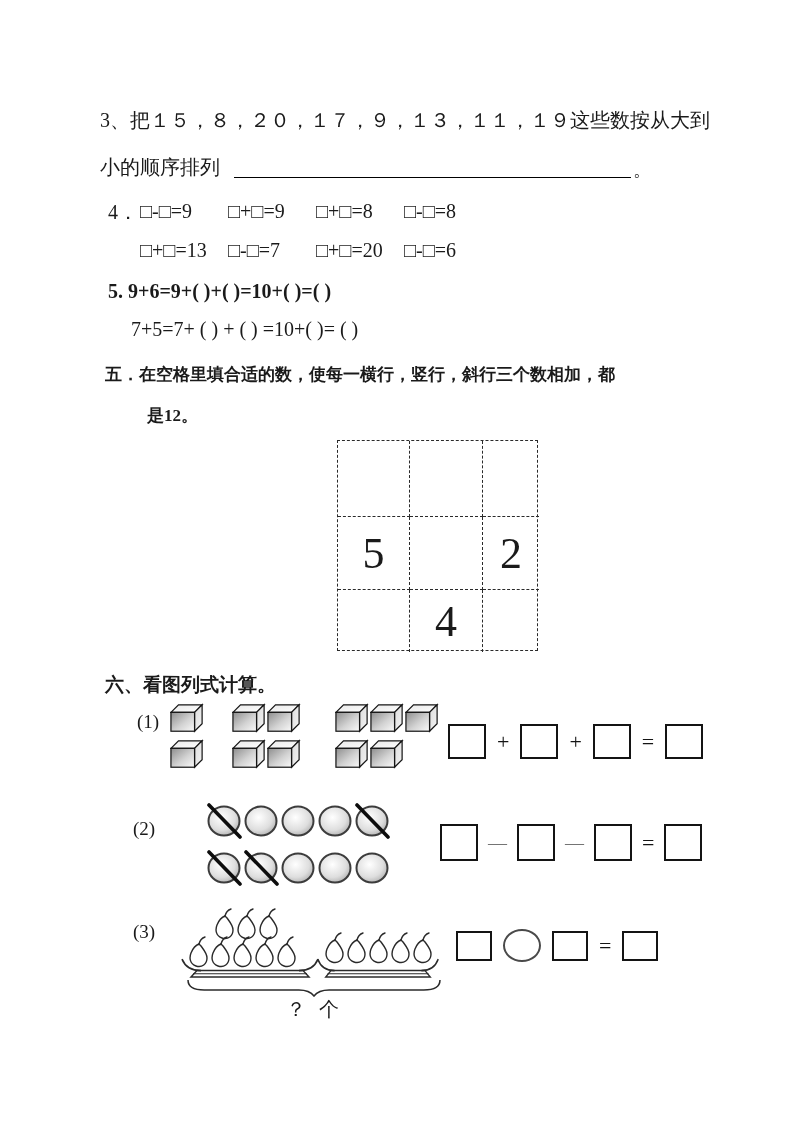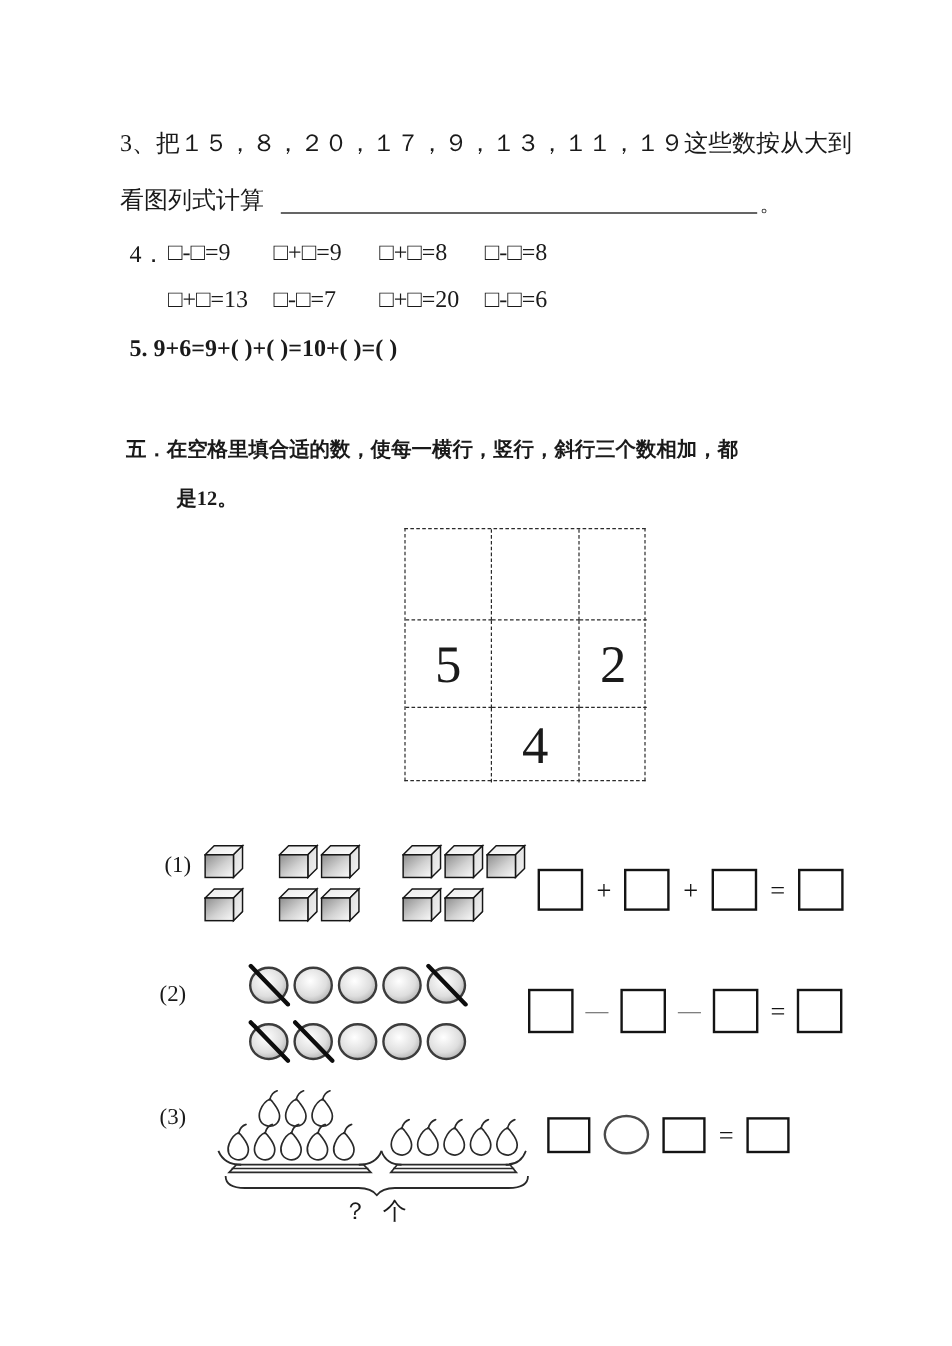--- a/index.html
+++ b/index.html
@@ -74,54 +74,56 @@
       <stop offset="0" stop-color="#ffffff"></stop>
         <stop offset="0.55" stop-color="#dedede"></stop>
         <stop offset="1" stop-color="#969696"></stop>
     </radialGradient>
   </defs>
 </svg>
 
 <div class="page">
 
   <div class="abs line" style="left:100px;top:84px;"><span>3、</span><span>把１５，８，２０，１７，９，１３，１１，１９这些数按从大到</span></div>
-  <div class="abs line" style="left:100px;top:131px;">看图列式计算</div>
+  <div class="abs line" style="left:100px;top:131px;">小的顺序排列</div>
   <div class="abs answer-underline" style="left:234px;top:132px;width:397px;"></div>
   <div class="abs" style="left:633px;top:134px;font-size:18px;">。</div>
 
   <div class="abs line" style="left:108px;top:176px;">4．</div>
   <div class="q4row" id="q4-row1" style="left:140px;top:176px;">
       <span>□-□=9</span>
       <span>□+□=9</span>
       <span>□+□=8</span>
       <span>□-□=8</span>
     </div>
   <div class="q4row" id="q4-row2" style="left:140px;top:215px;">
       <span>□+□=13</span>
       <span>□-□=7</span>
       <span>□+□=20</span>
       <span>□-□=6</span>
     </div>
 
   <div class="abs line" style="left:108px;top:255px;font-weight:bold;">5. 9+6=9+(  )+(  )=10+(  )=(  )</div>
+  <div class="abs line" style="left:131px;top:293px;">7+5=7+ (  ) + (  ) =10+(  )= (  )</div>
 
   <div class="abs bold-serif" style="left:105px;top:338px;">五．在空格里填合适的数，使每一横行，竖行，斜行三个数相加，都</div>
   <div class="abs bold-serif" style="left:147px;top:379px;">是12。</div>
   <div class="abs magic-grid" id="magic-grid" style="left:337px;top:416px;width:201px;height:211px;">
       <div class="cell"></div>
       <div class="cell"></div>
       <div class="cell"></div>
       <div class="cell">5</div>
       <div class="cell"></div>
       <div class="cell">2</div>
       <div class="cell"></div>
       <div class="cell">4</div>
       <div class="cell"></div>
     </div>
 
+  <div class="abs bold-sans" style="left:105px;top:648px;">六、看图列式计算。</div>
 
   <div class="abs item-label" style="left:137px;top:687px;">(1)</div>
   <div class="abs" id="cubes-area" style="left:170px;top:679px;width:270px;height:70px;">
       <div class="cube-group" style="left: 0px;">
         <div class="cube-row"><span class="cube"><svg width="34" height="30" viewBox="0 0 36 30">
               <polygon points="1,9 9,1 34,1 26,9" fill="url(#cubeTop)" stroke="#161616" stroke-width="1.3"></polygon>
               <polygon points="26,9 34,1 34,21 26,29" fill="url(#cubeSide)" stroke="#161616" stroke-width="1.3"></polygon>
               <rect x="1" y="9" width="25" height="20" fill="url(#cubeFront)" stroke="#161616" stroke-width="1.3"></rect>
             </svg></span></div>
         <div class="cube-row"><span class="cube"><svg width="34" height="30" viewBox="0 0 36 30">

